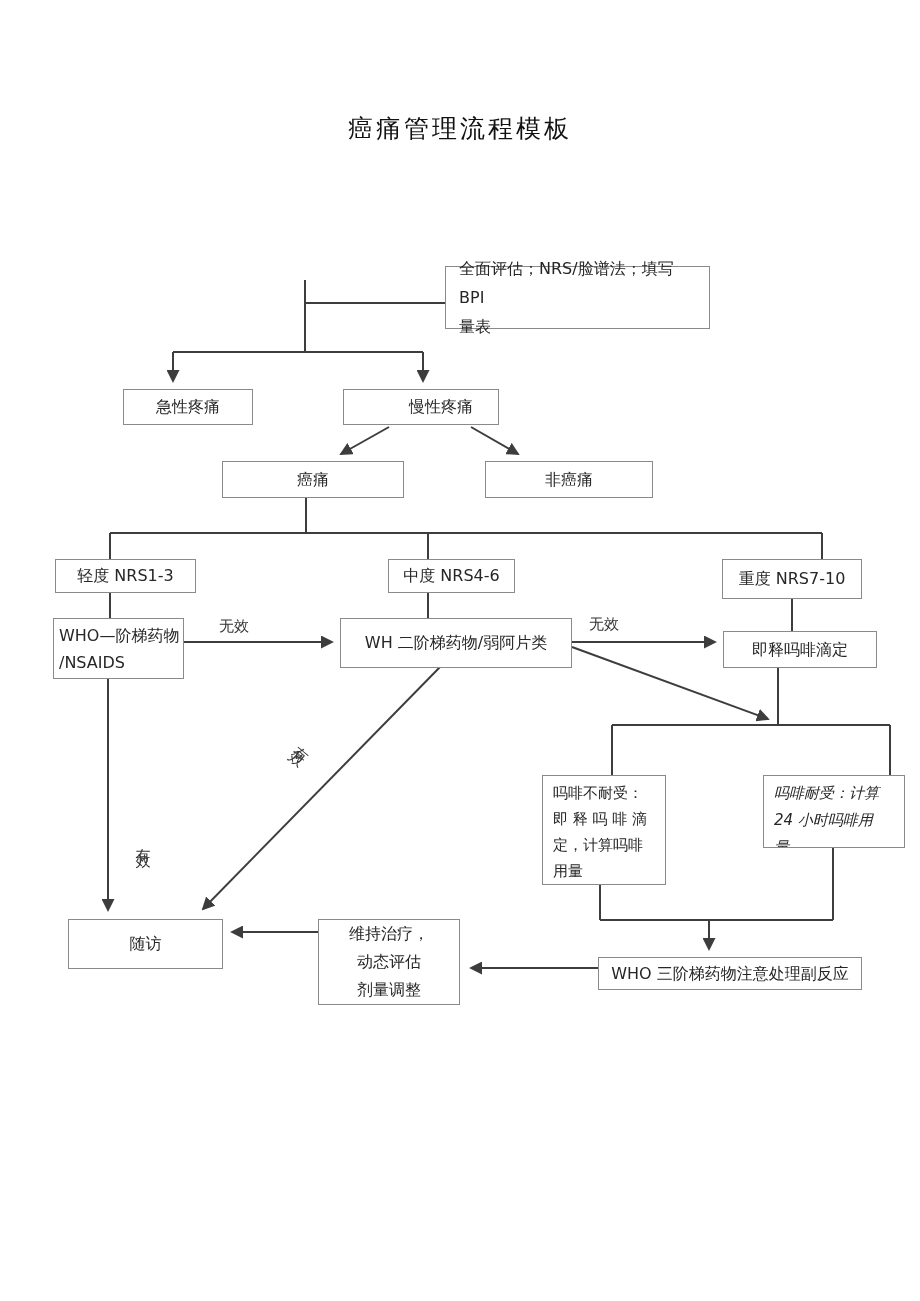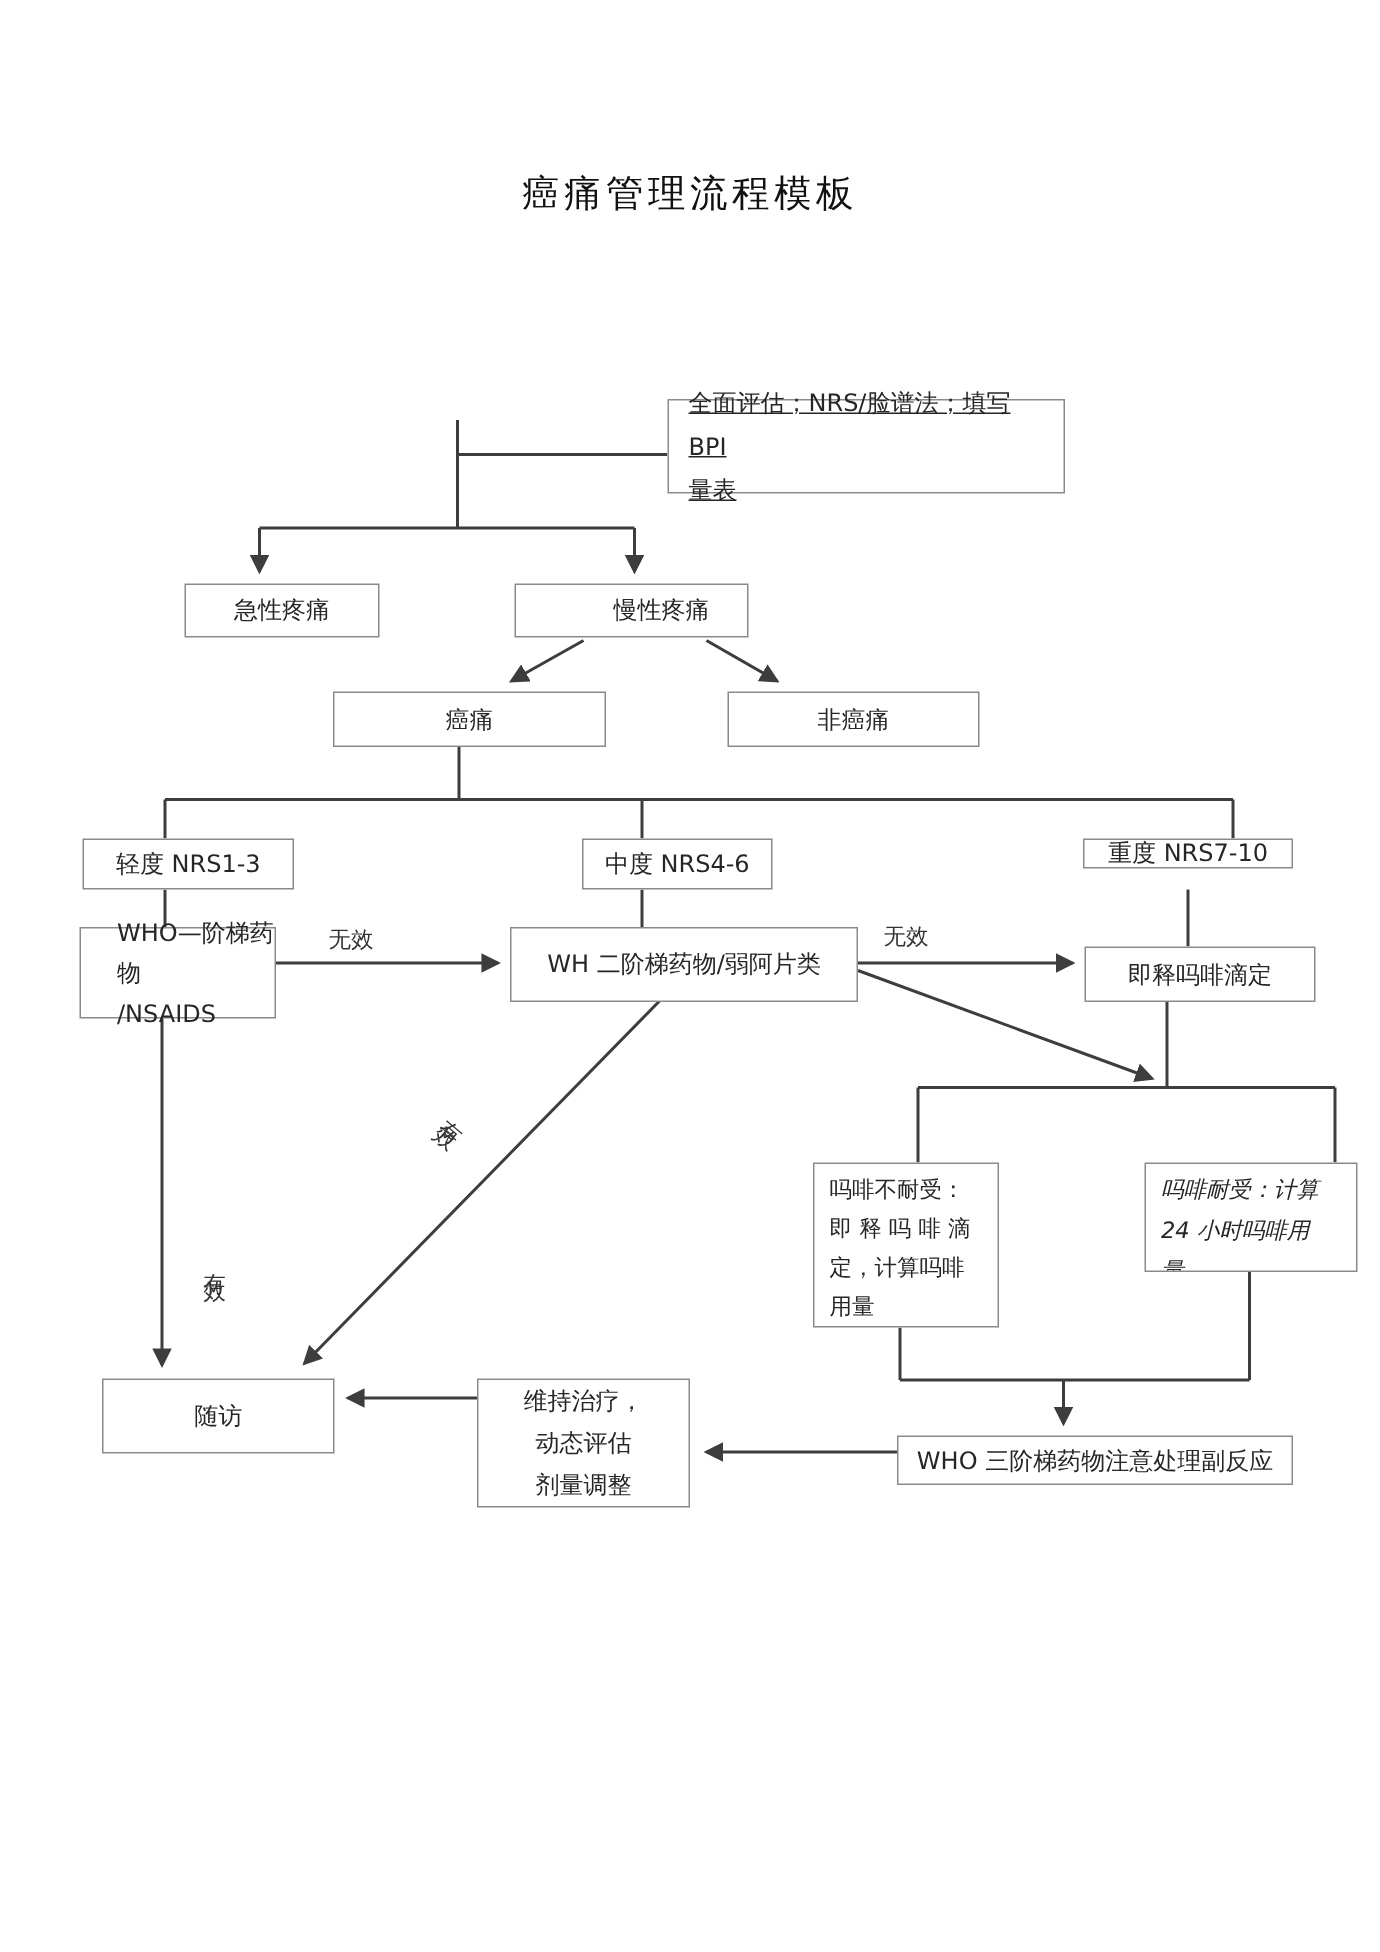--- a/index.html
+++ b/index.html
@@ -26,29 +26,29 @@
     border:1.5px solid var(--box-border,#8a8a8a);
     background:var(--background,#fff);
     display:flex; align-items:center; justify-content:center;
     font-size:16px; line-height:26px;
     white-space:pre-line; text-align:center;
     color:var(--text,#262626);
   }
   .node.align-left { justify-content:flex-start; text-align:left; }
   
   .n-patient    { left:250px; top:243px; width:140px; height:37px; }
-  .n-assessment { left:445px; top:266px; width:265px; height:63px; padding:8px 13px; line-height:29px; justify-content:flex-start; text-align:left;text-decoration:underline; }
+  .n-assessment { left:445px; top:266px; width:265px; height:63px; padding:8px 13px; line-height:29px; justify-content:flex-start; text-align:left; }
   .n-acute      { left:123px; top:389px; width:130px; height:36px; }
   .n-chronic    { left:343px; top:389px; width:156px; height:36px;padding-left:40px; }
   .n-cancer     { left:222px; top:461px; width:182px; height:37px; }
   .n-noncancer  { left:485px; top:461px; width:168px; height:37px; }
   .n-mild       { left:55px;  top:559px; width:141px; height:34px; }
   .n-moderate   { left:388px; top:559px; width:127px; height:34px; }
-  .n-severe     { left:722px; top:559px; width:140px; height:20px; }
-  .n-who1       { left:53px;  top:618px; width:131px; height:61px; padding-left:24px; line-height:27px; }
+  .n-severe     { left:722px; top:559px; width:140px; height:40px; }
+  .n-who1       { left:53px;  top:618px; width:131px; height:61px; padding-left:5px; line-height:27px; }
   .n-who2      { left:340px; top:618px; width:232px; height:50px; }
   .n-titration  { left:723px; top:631px; width:154px; height:37px; }
   .n-intolerant { left:542px; top:775px; width:124px; height:110px; padding:4px 10px; align-items:flex-start; line-height:26px; font-size:15px; }
   .n-tolerant   { left:763px; top:775px; width:142px; height:73px; padding:4px 10px; align-items:flex-start; line-height:27px; font-size:15px; overflow:hidden;font-style:italic; }
   .n-who3       { left:598px; top:957px; width:264px; height:33px; }
   .n-maintain   { left:318px; top:919px; width:142px; height:86px; line-height:28px; }
   .n-followup   { left:68px;  top:919px; width:155px; height:50px; }
   
   .edge-label { position:absolute; font-size:15px; color:#333; }
   .lab-wuxiao1 { left:219px; top:617px; }

